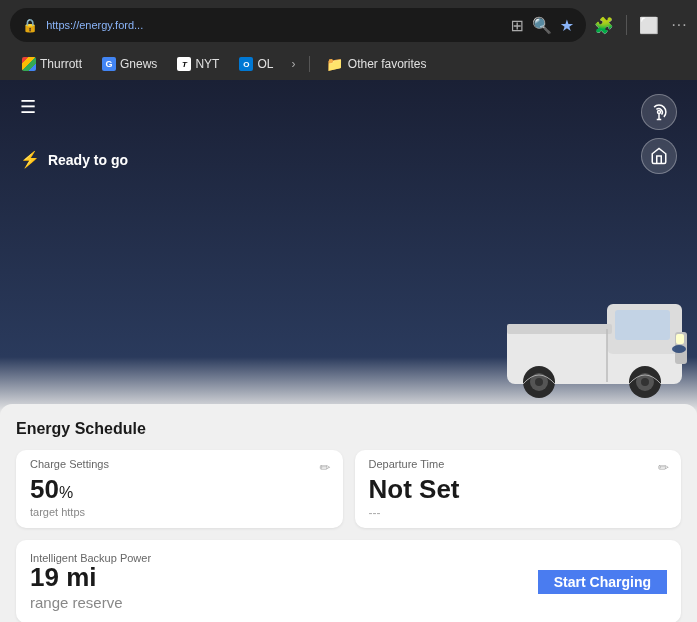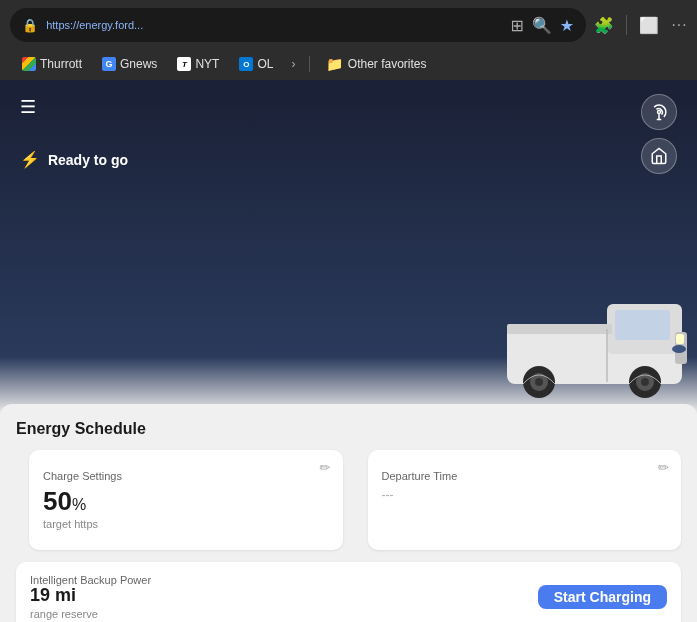--- a/index.html
+++ b/index.html
@@ -156,24 +156,23 @@
 
     .info-cards-row {
       display: flex;
       gap: 12px;
       margin-bottom: 12px;
     }
     .info-card {
       flex: 1;
       background: white;
       border-radius: 10px;
-      padding: 20px 14px;
+      padding: 8px 14px;
       position: relative;
       box-shadow: 0 1px 3px rgba(0,0,0,0.08);
-      margin-left: 13px;
     }
     .info-card-label {
       font-size: 11px;
       color: #666;
       margin-bottom: 6px;
     }
     .info-card-value {
       font-size: 26px;
       font-weight: 700;
       color: #1a1a1a;
@@ -207,28 +206,28 @@
       background: white;
       border-radius: 10px;
       padding: 12px 14px;
       display: flex;
       align-items: center;
       justify-content: space-between;
       box-shadow: 0 1px 3px rgba(0,0,0,0.08);
     }
     .backup-left {}
     .backup-label { font-size: 11px; color: #666; margin-bottom: 0; }
-    .backup-value { font-size: 18px; font-weight: 700; color: #1a1a1a; line-height: 1; }
-    .backup-sublabel { font-size: 11px; color: #888; margin-top: 4px; }
+    .backup-value { font-size: 26px; font-weight: 700; color: #1a1a1a; line-height: 1; }
+    .backup-sublabel { font-size: 15px; color: #888; margin-top: 4px; }
 
     .start-charging-btn {
       background: #4a7cf0;
       color: white;
       border: none;
-      border-radius: 8px;
+      border-radius: 0;
       padding: 4px 16px;
       font-size: 14px;
       font-weight: 600;
       cursor: pointer;
       white-space: nowrap;
     }
   </style>
 </head>
 <body>
 
@@ -345,20 +344,21 @@
         <div class="info-card-label">Charge Settings</div>
         <div class="info-card-value">
           <span>50</span><span class="unit">%</span>
         </div>
         <div class="info-card-sublabel">target https</div>
         <span class="edit-icon">✏</span>
       </div>
 
       <div class="info-card">
         <div class="info-card-label">Departure Time</div>
+        <div class="info-card-value">Not Set</div>
         <div class="not-set-dashes">---</div>
         <span class="edit-icon">✏</span>
       </div>
     </div>
 
     <div class="backup-power-row">
       <div class="backup-left">
         <div class="backup-label">Intelligent Backup Power</div>
         <div class="backup-value">
           <span>19</span><span> mi</span>

